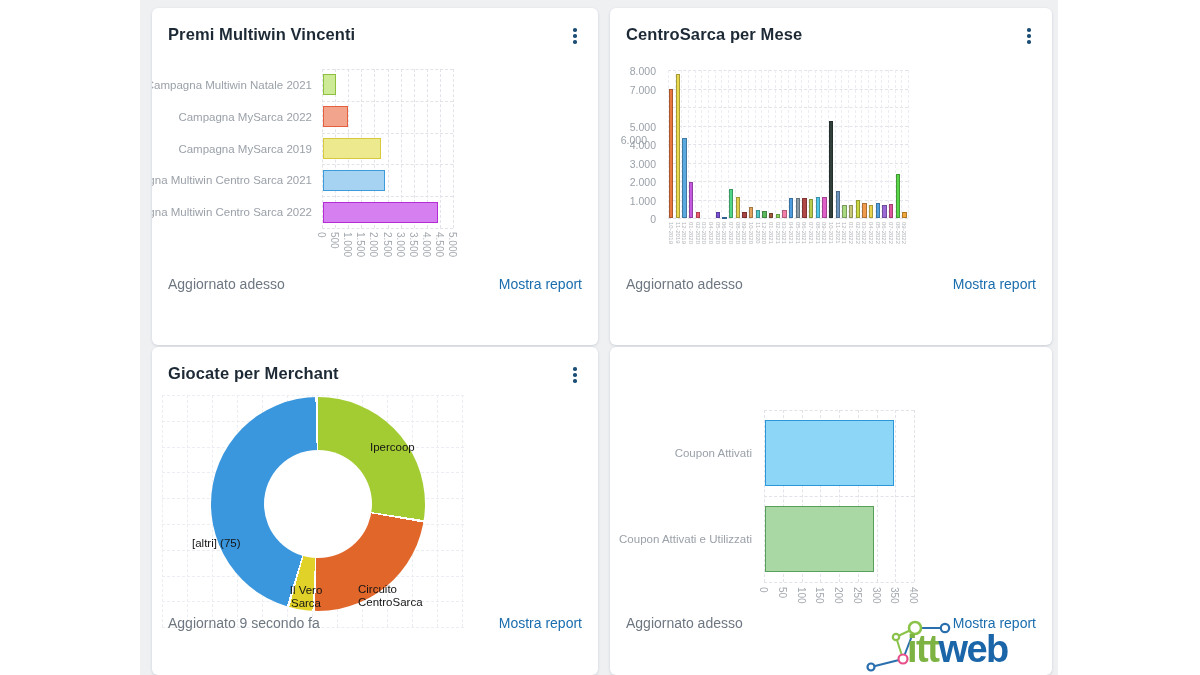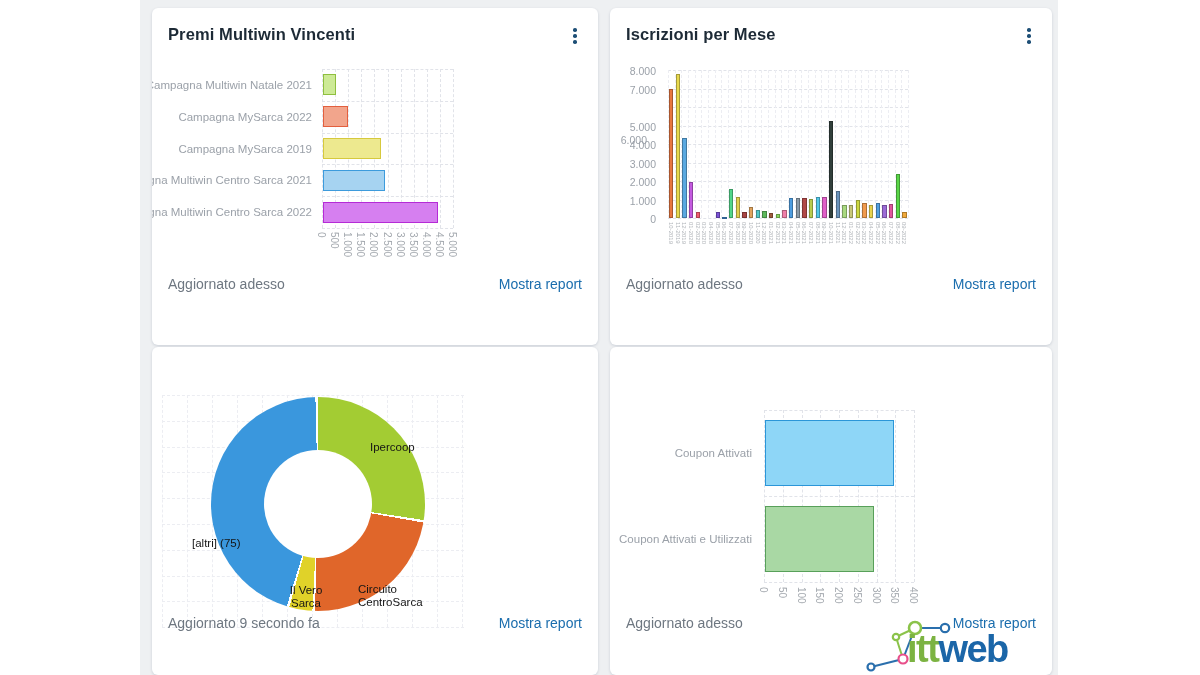--- a/index.html
+++ b/index.html
@@ -107,21 +107,21 @@
           <div class="bar-h" style="left: 171px; top: 135.6px; height: 21px; width: 115px; background: rgb(214, 127, 240); border-color: rgb(181, 43, 214);"></div>
         </div>
       <footer>
         <span class="updated">Aggiornato adesso</span>
         <a class="report-link">Mostra report</a>
       </footer>
     </section>
 
     <section class="card card2">
       <header>
-        <h2>Iscrizioni per Mese</h2>
+        <h2>CentroSarca per Mese</h2>
         <div class="kebab">
             <i></i>
             <i></i>
             <i></i>
           </div>
       </header>
       <div class="chart" id="chart2">
           <div class="gl-h" style="top: 10px; left: 58px; width: 240px;"></div>
           <div class="ylab" style="left: 0px; width: 46px; top: 5px;">8.000</div>
           <div class="gl-h" style="top: 28.5px; left: 58px; width: 240px;"></div>
@@ -248,20 +248,28 @@
           <div class="bar-v" style="left: 292.333px; width: 4.36667px; top: 152px; height: 6px; background: rgb(240, 168, 58);"></div>
           <div class="cat-v" style="left: 291.333px; top: 162px;">09-2022</div>
         </div>
       <footer>
         <span class="updated">Aggiornato adesso</span>
         <a class="report-link">Mostra report</a>
       </footer>
     </section>
 
     <section class="card card3">
+      <header>
+        <h2>Giocate per Merchant</h2>
+        <div class="kebab">
+            <i></i>
+            <i></i>
+            <i></i>
+          </div>
+      </header>
       <div class="chart" id="chart3">
         <div class="donut-grid">
             <div class="gl-v light" style="left: 0px; top: 0px; height: 232px;"></div>
             <div class="gl-v light" style="left: 25px; top: 0px; height: 232px;"></div>
             <div class="gl-v light" style="left: 50px; top: 0px; height: 232px;"></div>
             <div class="gl-v light" style="left: 75px; top: 0px; height: 232px;"></div>
             <div class="gl-v light" style="left: 100px; top: 0px; height: 232px;"></div>
             <div class="gl-v light" style="left: 125px; top: 0px; height: 232px;"></div>
             <div class="gl-v light" style="left: 150px; top: 0px; height: 232px;"></div>
             <div class="gl-v light" style="left: 175px; top: 0px; height: 232px;"></div>

